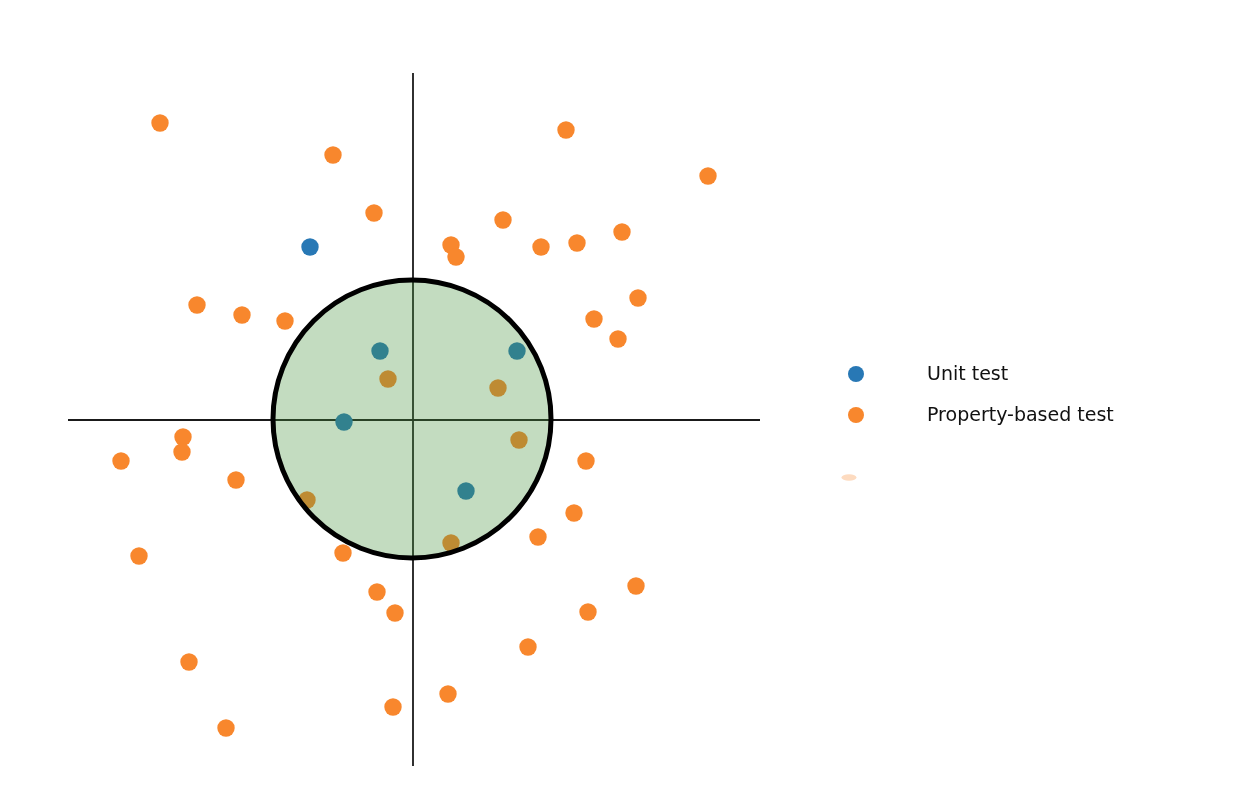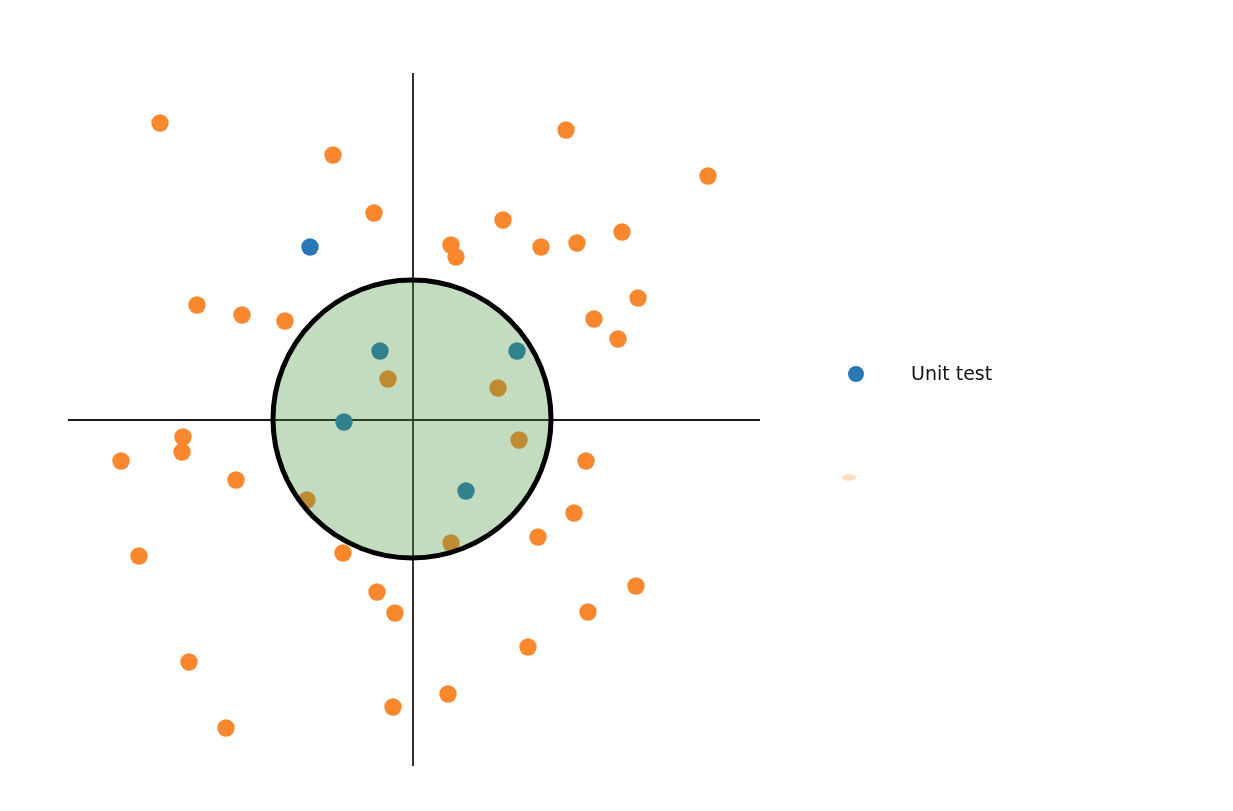--- a/index.html
+++ b/index.html
@@ -41,21 +41,21 @@
     border-radius: 50%;
     background: #888;
   }
   .legend-line {
     width: 62px;
     height: 4px;
     background: #000;
     border-radius: 1px;
   }
   .legend-label {
-    margin-left: 23px;
+    margin-left: 39px;
     font-size: 19px;
     line-height: 1;
     color: #111111;
     white-space: nowrap;
   }
 </style>
 </head>
 <body>
 
 <svg id="plot-svg" width="1233" height="811" viewBox="0 0 1233 811" aria-label="scatter plot">
@@ -111,13 +111,19 @@
     <ellipse cx="849" cy="477.5" rx="7.5" ry="3.2" fill="#f8872d" opacity="0.3"></ellipse>
   </svg>
 
 <div class="legend">
   <div class="legend-row">
     <span class="legend-marker-box">
       <span class="legend-dot" id="legend-dot-0" style="background: rgb(40, 120, 181);"></span>
     </span>
     <span class="legend-label">Unit test</span>
   </div>
+  <div class="legend-row">
+    <span class="legend-marker-box">
+      <span class="legend-dot" id="legend-dot-1" style="background: rgb(248, 135, 45);"></span>
+    </span>
+    <span class="legend-label">Property-based test</span>
+  </div>
 </div>
 
 </body></html>

